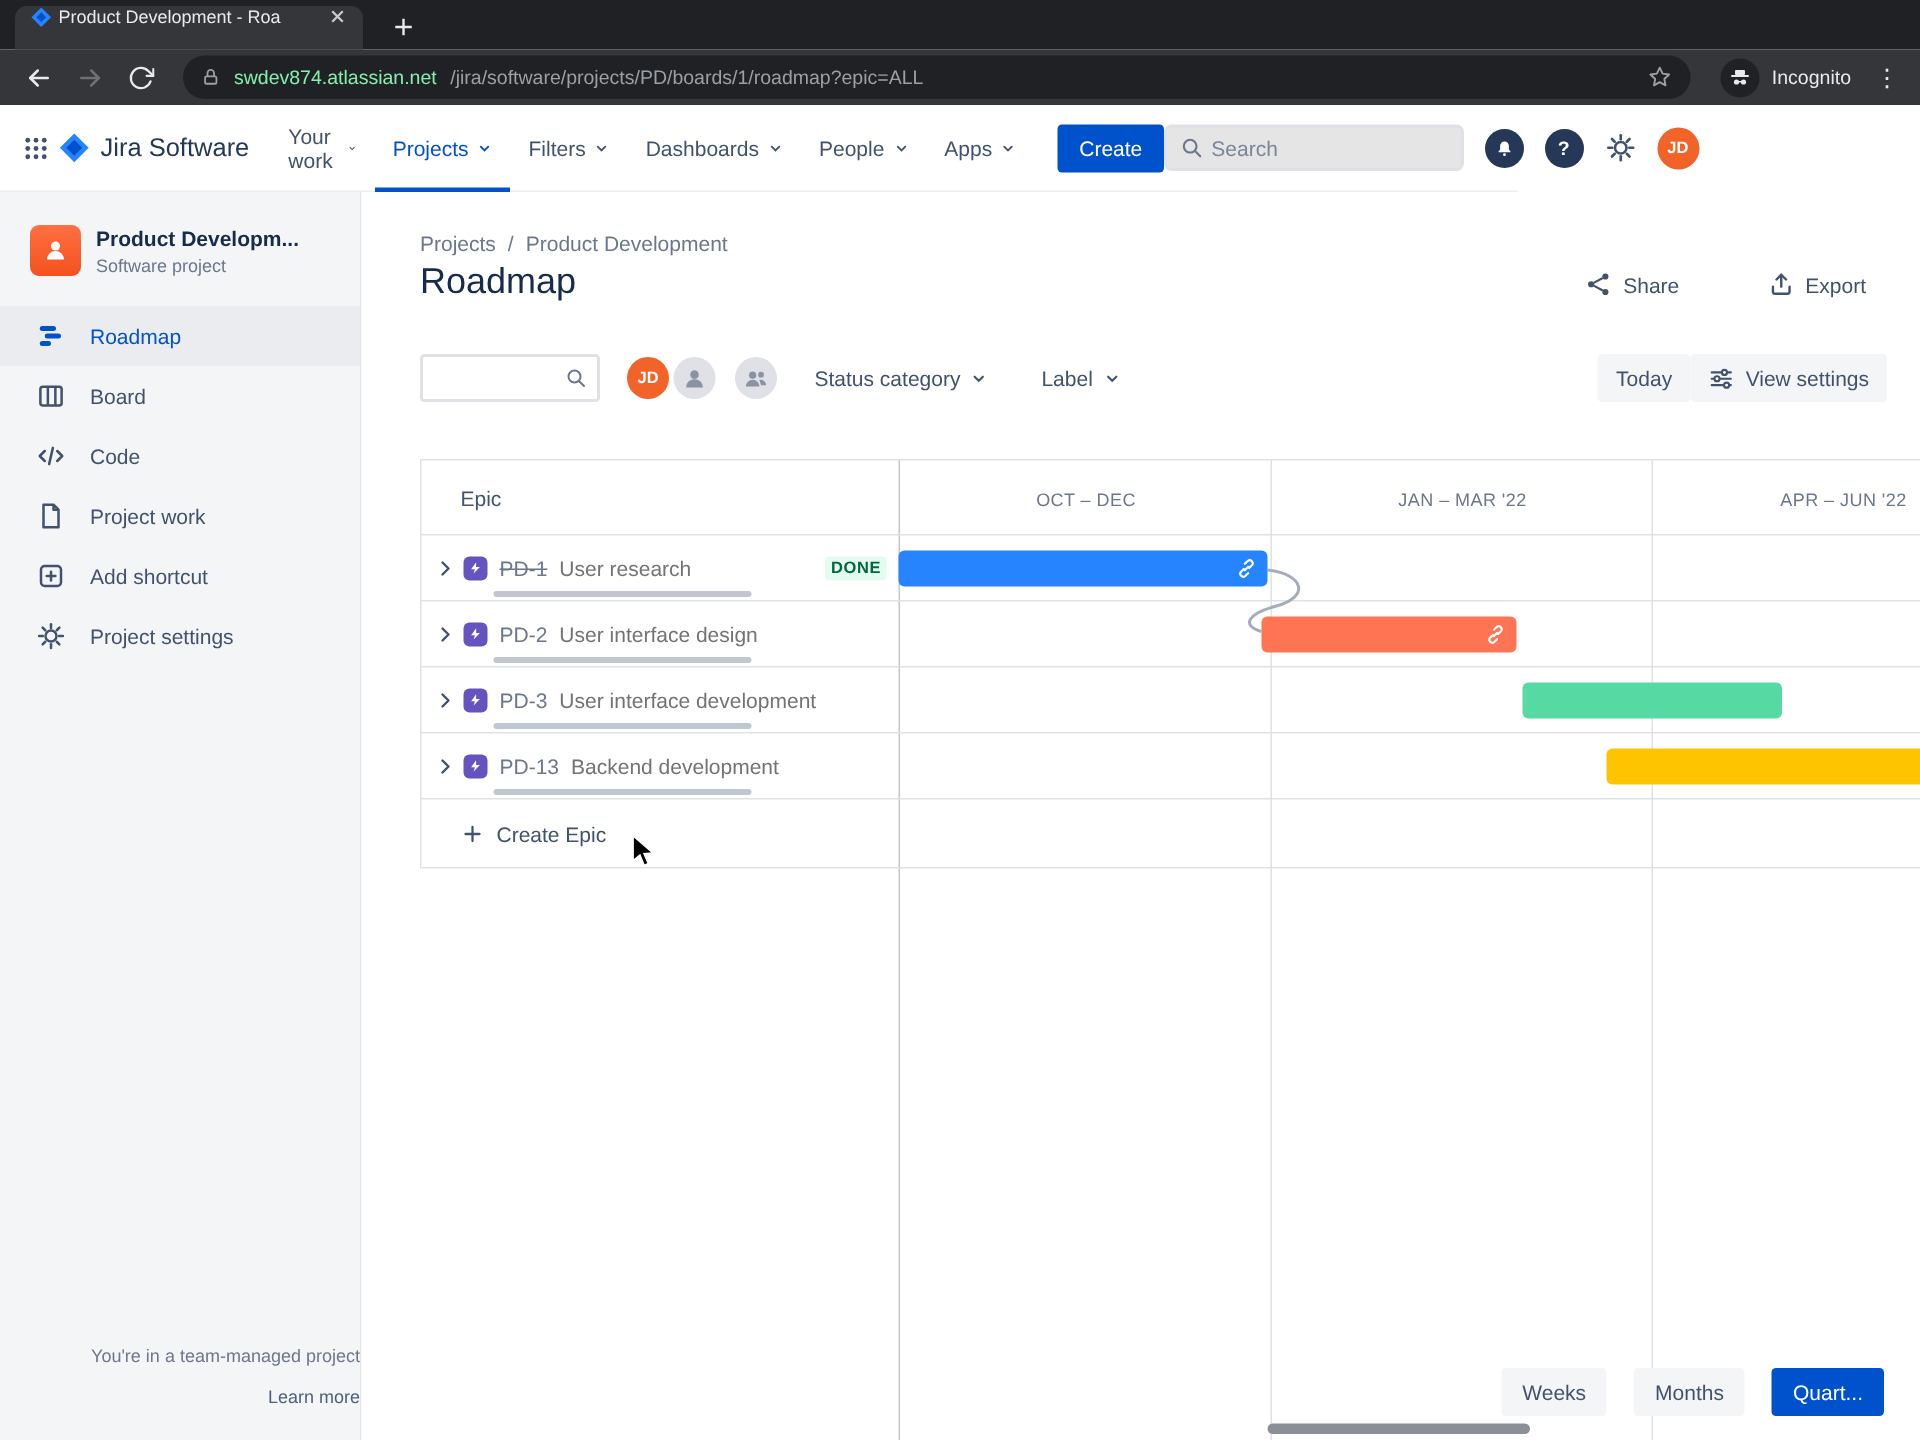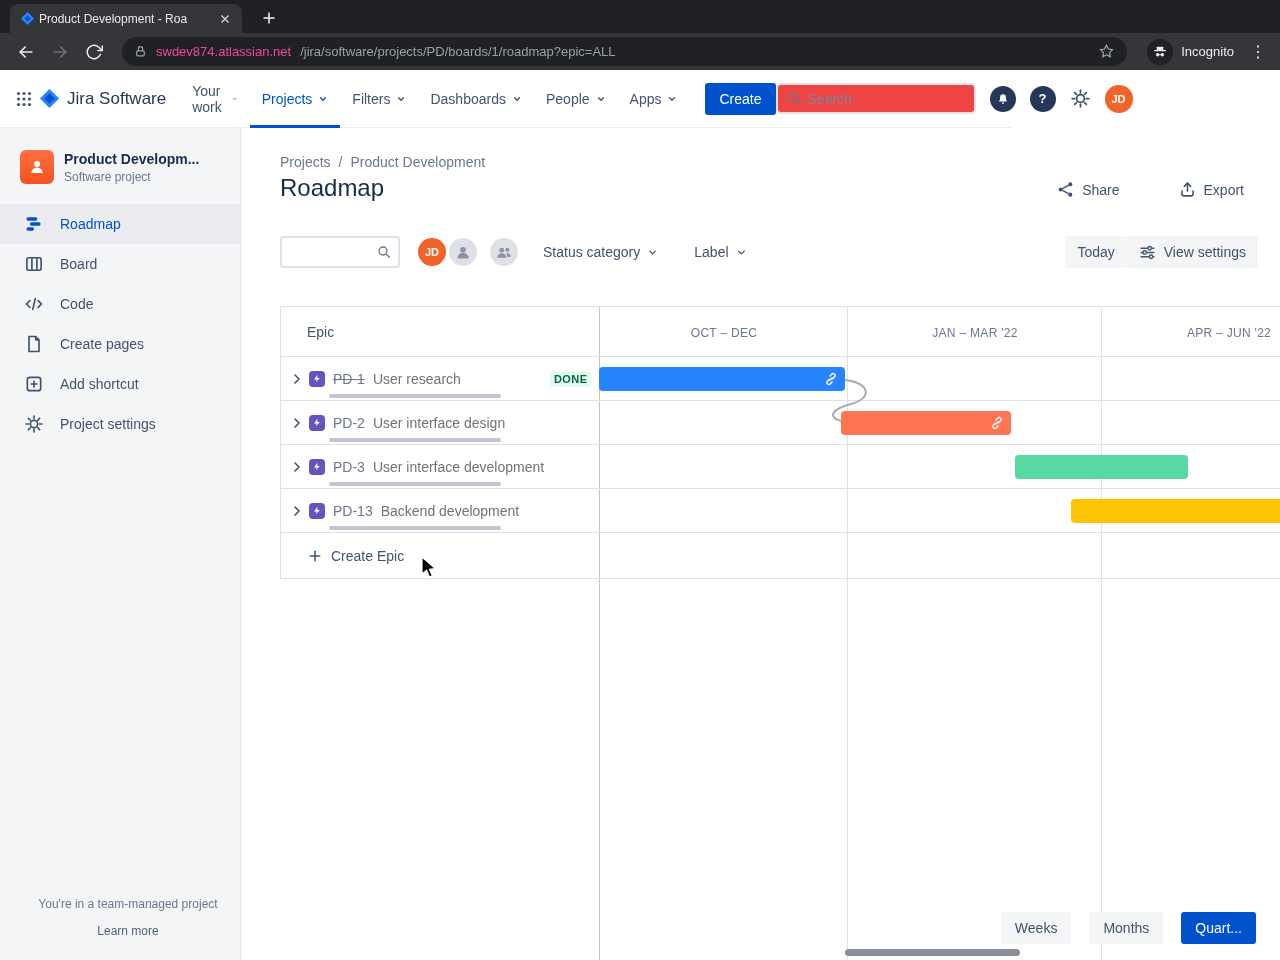--- a/index.html
+++ b/index.html
@@ -5,31 +5,31 @@
   * { box-sizing: border-box; margin: 0; padding: 0; }
   html, body { width: 1280px; height: 960px; overflow: hidden; background: #fff;
     font-family: "Liberation Sans", sans-serif; }
   button { border: none; background: none; font: inherit; color: inherit; }
   input { font: inherit; }
   svg { display: block; }
 
   
   .tabbar { position: absolute; left: 0; top: 0; width: 1280px; height: 33px; background: #202124; }
   .tab { position: absolute; left: 10px; top: 4px; width: 232px; height: 29px; background: #35363A;
-    border-radius: 8px 8px 0 0; display: flex; align-items: center; padding: 0 10px; gap: 4px; }
+    border-radius: 8px 8px 0 0; display: flex; align-items: flex-start; padding: 0 10px; gap: 4px; }
   .tab-title { flex: 1; font-size: 12px; color: #E8EAED; white-space: nowrap; overflow: hidden; }
   .newtab { position: absolute; left: 258px; top: 7px; width: 22px; height: 22px;
     display: flex; align-items: center; justify-content: center; border-radius: 50%; }
 
   .btoolbar { position: absolute; left: 0; top: 33px; width: 1280px; height: 37px; background: #35363A;
     display: flex; align-items: center; padding: 0 12px; gap: 6px; }
   .nav-btn { width: 28px; height: 28px; display: flex; align-items: center; justify-content: center; border-radius: 50%; }
   .urlbar { flex: 1; height: 29px; margin: 0 8px; background: #202124; border-radius: 15px;
     display: flex; align-items: center; padding: 0 12px; gap: 9px; }
-  .url-text { font-size: 13px; color: #ec4899; white-space: nowrap; overflow: hidden; }
+  .url-text { font-size: 13px; color: #86efac; white-space: nowrap; overflow: hidden; }
   .url-path { color: #9AA0A6; }
   .url-star { margin-left: auto; }
   .incog { display: flex; align-items: center; gap: 8px; margin: 0 8px 0 6px; }
   .incog-circle { width: 26px; height: 26px; border-radius: 50%; background: #202124;
     display: flex; align-items: center; justify-content: center; }
   .incog-label { font-size: 13px; color: #E8EAED; }
   .kebab { color: #E8EAED; font-size: 16px; width: 20px; text-align: center; }
 
   
   .jiranav { position: absolute; left: 0; top: 70px; width: 1012px; height: 58px; background: #fff;
@@ -37,21 +37,21 @@
   .appgrid { width: 32px; height: 32px; display: flex; align-items: center; justify-content: center; border-radius: 3px; }
   .logo { display: flex; align-items: center; gap: 6px; margin: 0 14px 0 6px; }
   .logo-text { font-size: 17px; font-weight: 500; color: #253858; white-space: nowrap; }
   .nav-item { height: 58px; display: flex; align-items: center; gap: 6px; padding: 0 12px;
     font-size: 14px; font-weight: 500; color: #42526E; }
   .nav-item.active { color: #0052CC; box-shadow: inset 0 -3px 0 #0052CC; }
   .nav-item.active svg { stroke: #0052CC; }
   .create-btn { margin-left: 16px; height: 32px; padding: 0 14px; border-radius: 3px;
     color: #fff; font-size: 14px; font-weight: 500; }
   .nav-right { margin-left: auto; display: flex; align-items: center; gap: 14px; }
-  .nav-search { position: relative; width: 200px; height: 31px; border: 2px solid #DFE1E6; border-radius: 5px; background: #ef4444; }
+  .nav-search { position: relative; width: 200px; height: 31px; border: 2px solid #DFE1E6; border-radius: 5px; background: #e5e5e5; }
   .nav-search input { width: 100%; height: 100%; border: none; outline: none; padding: 0 8px 0 30px;
     font-size: 14px; color: #172B4D; background: transparent; }
   .nav-search input::placeholder { color: #7A869A; }
   .nav-search .mag { position: absolute; left: 8px; top: 5px; }
   .circ-icon { width: 26px; height: 26px; border-radius: 50%; background: #253858;
     display: flex; align-items: center; justify-content: center; color: #fff; font-size: 13px; font-weight: 700; }
   .avatar { width: 28px; height: 28px; border-radius: 50%; display: flex; align-items: center;
     justify-content: center; color: #fff; font-size: 11px; font-weight: 700; }
 
   
@@ -59,21 +59,21 @@
     background: #F4F5F7; border-right: 1px solid #E4E6EA; }
   .project { display: flex; align-items: center; gap: 10px; padding: 22px 12px 20px 20px; }
   .proj-icon { width: 34px; height: 34px; border-radius: 6px; background: linear-gradient(#FF7043,#F4511E);
     display: flex; align-items: center; justify-content: center; flex: none; }
   .proj-name { font-size: 14px; font-weight: 700; color: #172B4D; white-space: nowrap; }
   .proj-type { font-size: 12px; color: #6B778C; margin-top: 3px; }
   .side-item { height: 40px; display: flex; align-items: center; gap: 16px; padding-left: 24px;
     font-size: 14px; color: #42526E; }
   .side-item.active { background: #EBECF0; color: #0052CC; font-weight: 500; }
   .side-item .si { width: 20px; height: 20px; flex: none; }
-  .side-footer { position: absolute; bottom: 22px; left: 0; width: 100%; text-align: center;
+  .side-footer { position: absolute; bottom: 22px; left: 0; width: 100%; text-align: right;
     font-size: 12px; color: #6B778C; padding-left: 16px; }
   .side-footer a { display: inline-block; margin-top: 13px; color: #505F79; text-decoration: none; }
 
   
   .main { position: absolute; left: 241px; top: 128px; width: 1039px; height: 832px; background: #fff; }
   .breadcrumb { position: absolute; left: 39px; top: 26px; font-size: 14px; color: #6B778C; display: flex; gap: 8px; }
   .page-title { position: absolute; left: 39px; top: 46px; font-size: 24px; font-weight: 500; color: #172B4D; }
   .header-actions { position: absolute; right: 36px; top: 52px; display: flex; gap: 58px; }
   .hd-btn { display: flex; align-items: center; gap: 7px; font-size: 14px; font-weight: 500; color: #42526E; }
 
@@ -326,21 +326,21 @@
         <polyline points="17 8 21 12 17 16"></polyline>
         <line x1="13.5" y1="5.5" x2="10.5" y2="18.5"></line>
       </svg>
     <span>Code</span>
   </div>
   <div class="side-item">
     <svg class="si" viewBox="0 0 24 24" fill="none" stroke="currentColor" stroke-width="2" stroke-linejoin="round">
         <path d="M6 3h8l4 4v14H6z"></path>
         <path d="M14 3v4h4"></path>
       </svg>
-    <span>Create pages</span>
+    <span>Project work</span>
   </div>
   <div class="side-item">
     <svg class="si" viewBox="0 0 24 24" fill="none" stroke="currentColor" stroke-width="2" stroke-linecap="round">
         <rect x="4" y="4" width="16" height="16" rx="3"></rect>
         <line x1="12" y1="8.5" x2="12" y2="15.5"></line>
         <line x1="8.5" y1="12" x2="15.5" y2="12"></line>
       </svg>
     <span>Add shortcut</span>
   </div>
   <div class="side-item">

